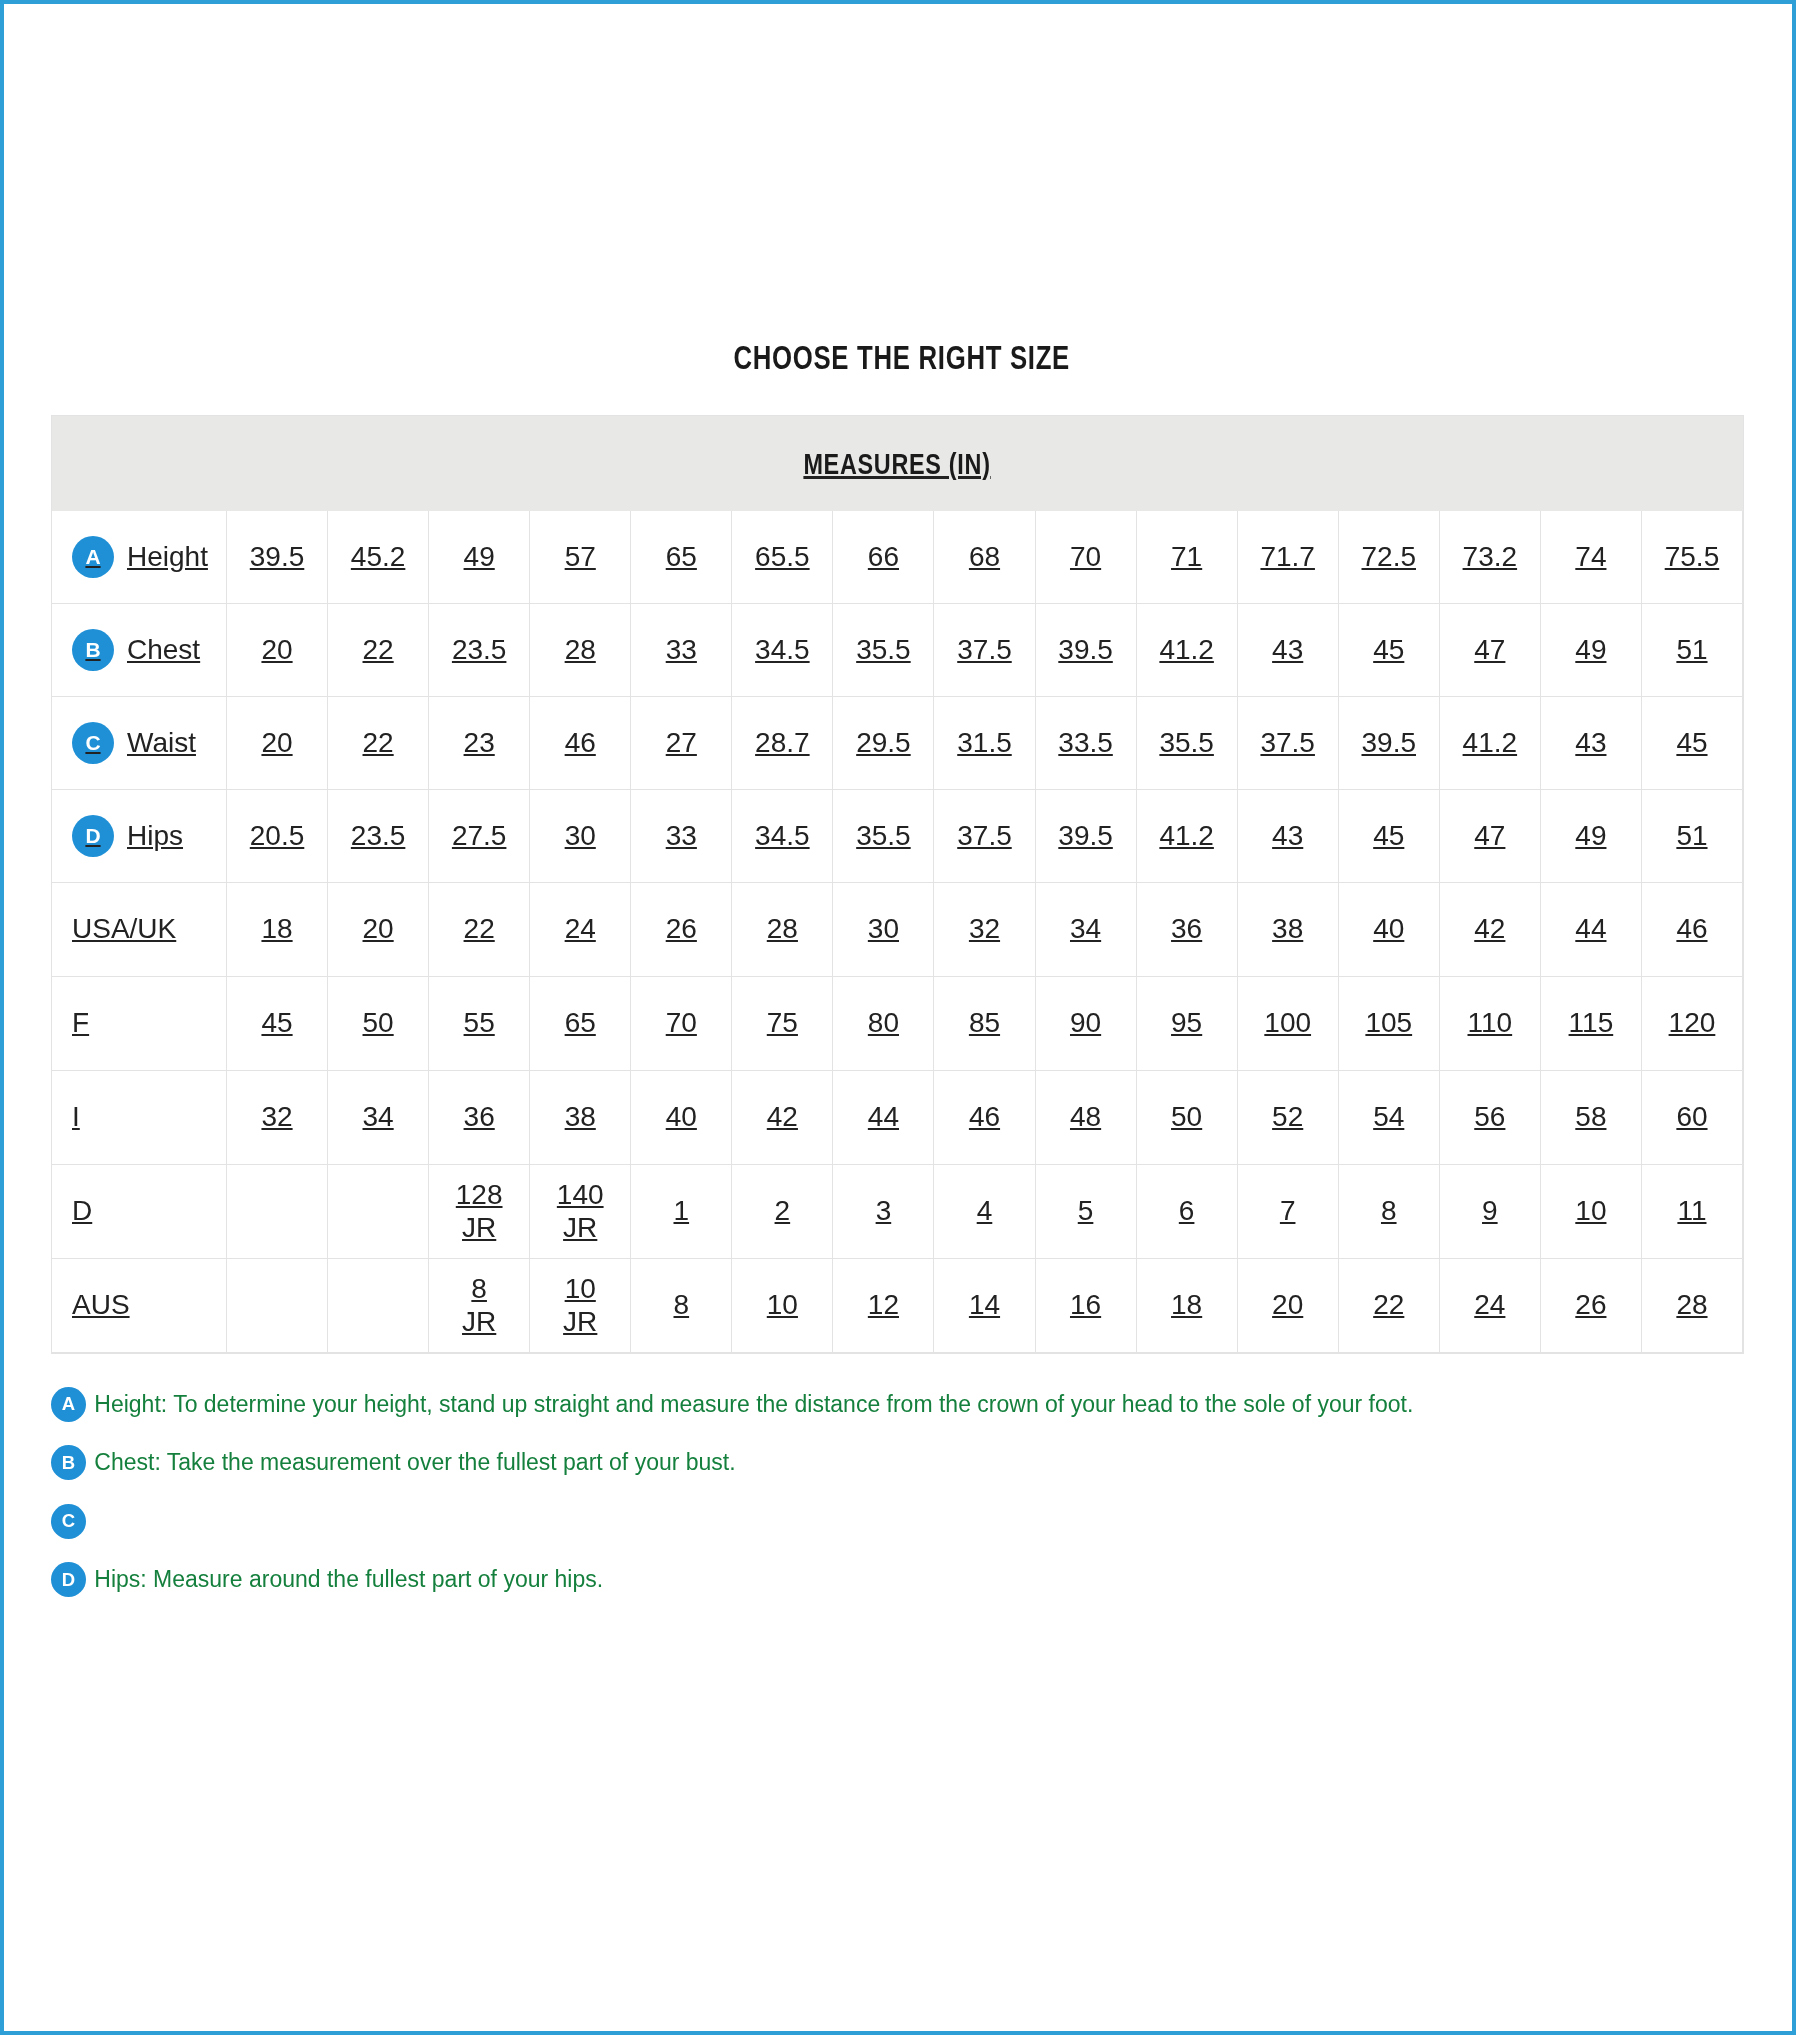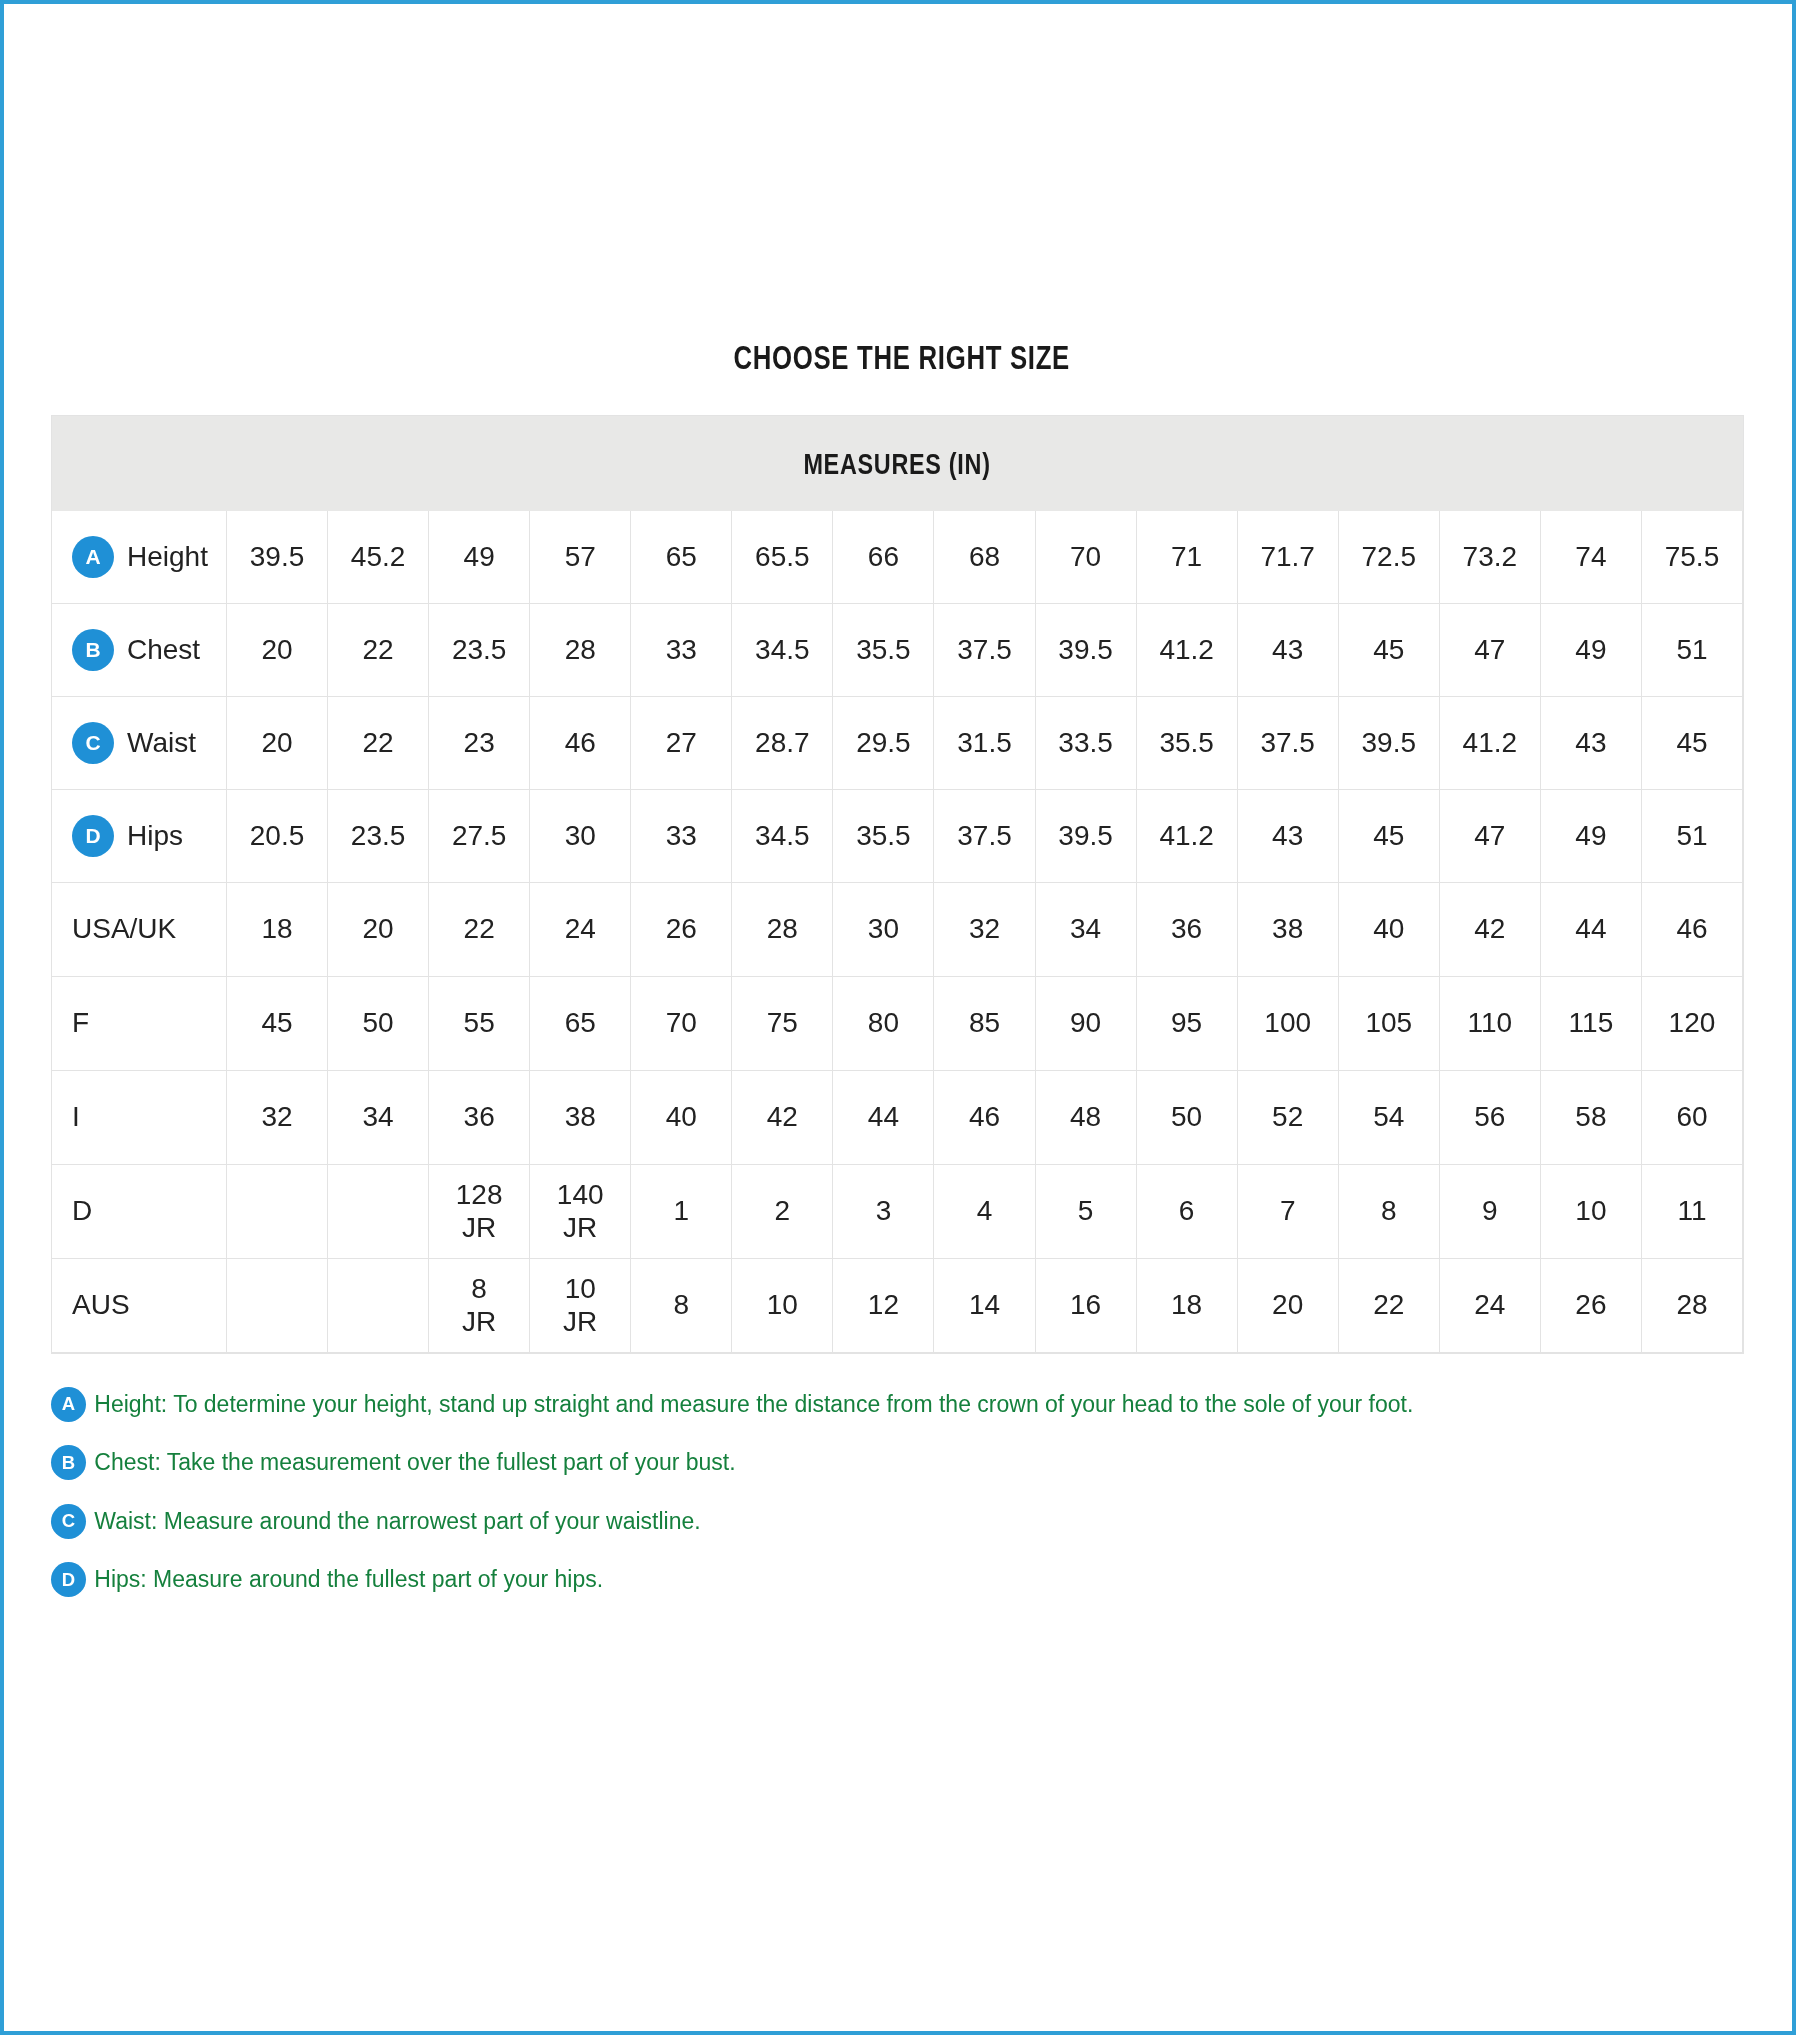--- a/index.html
+++ b/index.html
@@ -32,20 +32,21 @@
     color:#1a1a1a;
     white-space:nowrap;
   }
   .title-wrap .cond{font-size:33px;}
   .size-table{
     width:1693px;
     margin:38px auto 0 47px;
     display:grid;
     grid-template-columns:175px repeat(15,1fr);
     border:0.9px solid var(--grid-line);
+    text-decoration:underline;
   }
   .band{
     grid-column:1 / -1;
     height:95px;
     background:var(--band);
     display:flex;align-items:center;justify-content:center;
   }
   .band .cond{font-size:30px;}
   .cell{
     display:flex;align-items:center;justify-content:center;
@@ -258,20 +259,19 @@
     <div class="footnote">
       <span class="fbadge">A</span>
       <span class="ftext">Height: To determine your height, stand up straight and measure the distance from the crown of your head to the sole of your foot.</span>
     </div>
     <div class="footnote">
       <span class="fbadge">B</span>
       <span class="ftext">Chest: Take the measurement over the fullest part of your bust.</span>
     </div>
     <div class="footnote">
       <span class="fbadge">C</span>
-      <span class="ftext">Waist: Measure around the narrowest part of your waistline.</span>
     </div>
     <div class="footnote">
       <span class="fbadge">D</span>
       <span class="ftext">Hips: Measure around the fullest part of your hips.</span>
     </div>
   </div>
 
 
 </body></html>

